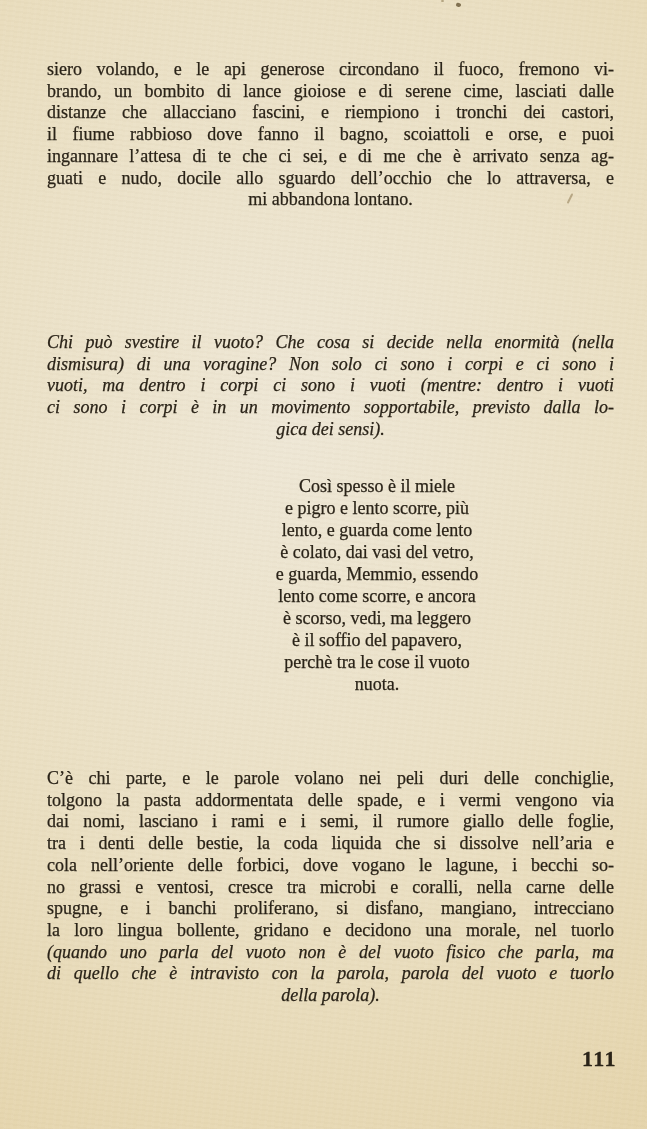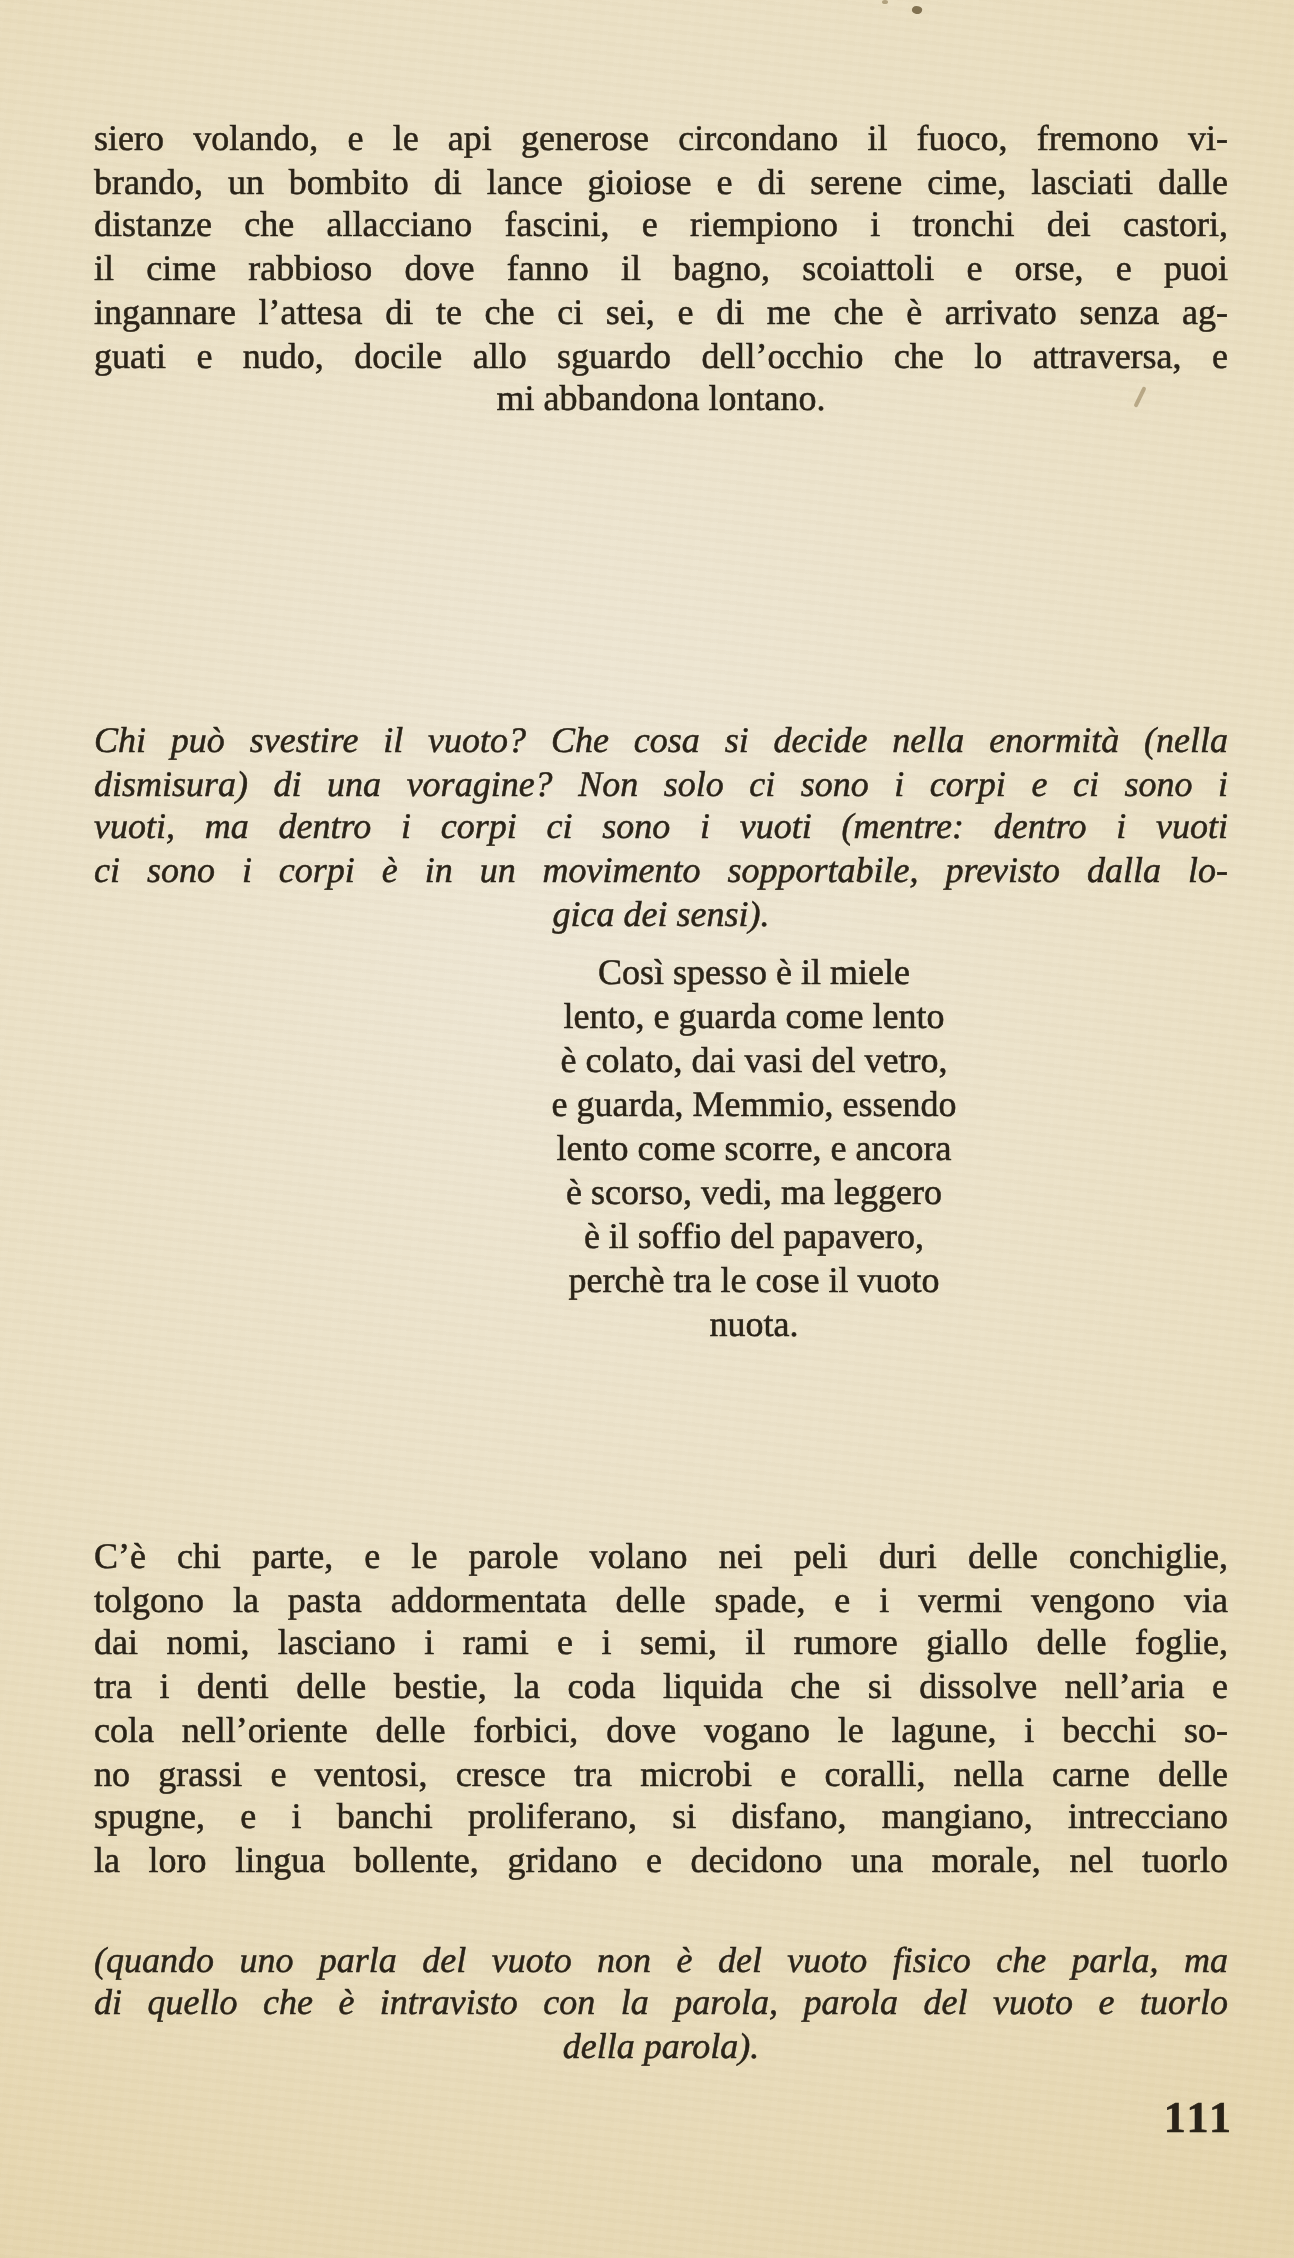--- a/index.html
+++ b/index.html
@@ -20,21 +20,21 @@
       repeating-linear-gradient(97deg, rgba(255,255,245,.035) 0 3px, rgba(0,0,0,0) 3px 7px);
   }
   .block {
     position: absolute;
     left: 47px;
     width: 567px;
     font-size: 18px;
     line-height: 21.7px;
     -webkit-text-stroke: 0.25px currentColor;
   }
-  .italic { font-style: italic; margin-top: 28px; }
+  .italic { font-style: italic; }
   .line { text-align: center; }
   .j { text-align: justify; text-align-last: justify; }
   .verse {
     left: 212px;
     width: 330px;
     line-height: 22px;
   }
   .pagenum {
     position: absolute;
     top: 1046px;
@@ -64,36 +64,37 @@
 
 <div class="grain"></div>
 <div class="speck-a"></div>
 <div class="speck-b"></div>
 <div class="pen-mark"></div>
 
 <div class="block" style="top:59px">
   <div class="line j">siero volando, e le api generose circondano il fuoco, fremono vi-</div>
   <div class="line j">brando, un bombito di lance gioiose e di serene cime, lasciati dalle</div>
   <div class="line j">distanze che allacciano fascini, e riempiono i tronchi dei castori,</div>
-  <div class="line j">il cime rabbioso dove fanno il bagno, scoiattoli e orse, e puoi</div>
+  <div class="line j">il fiume rabbioso dove fanno il bagno, scoiattoli e orse, e puoi</div>
   <div class="line j">ingannare l’attesa di te che ci sei, e di me che è arrivato senza ag-</div>
   <div class="line j">guati e nudo, docile allo sguardo dell’occhio che lo attraversa, e</div>
   <div class="line">mi abbandona lontano.</div>
 </div>
 
 <div class="block italic" style="top:332px">
   <div class="line j">Chi può svestire il vuoto? Che cosa si decide nella enormità (nella</div>
   <div class="line j">dismisura) di una voragine? Non solo ci sono i corpi e ci sono i</div>
   <div class="line j">vuoti, ma dentro i corpi ci sono i vuoti (mentre: dentro i vuoti</div>
   <div class="line j">ci sono i corpi è in un movimento sopportabile, previsto dalla lo-</div>
   <div class="line">gica dei sensi).</div>
 </div>
 
 <div class="block verse" style="top:475px">
   <div class="line">Così spesso è il miele</div>
+  <div class="line">e pigro e lento scorre, più</div>
   <div class="line">lento, e guarda come lento</div>
   <div class="line">è colato, dai vasi del vetro,</div>
   <div class="line">e guarda, Memmio, essendo</div>
   <div class="line">lento come scorre, e ancora</div>
   <div class="line">è scorso, vedi, ma leggero</div>
   <div class="line">è il soffio del papavero,</div>
   <div class="line">perchè tra le cose il vuoto</div>
   <div class="line">nuota.</div>
 </div>
 

